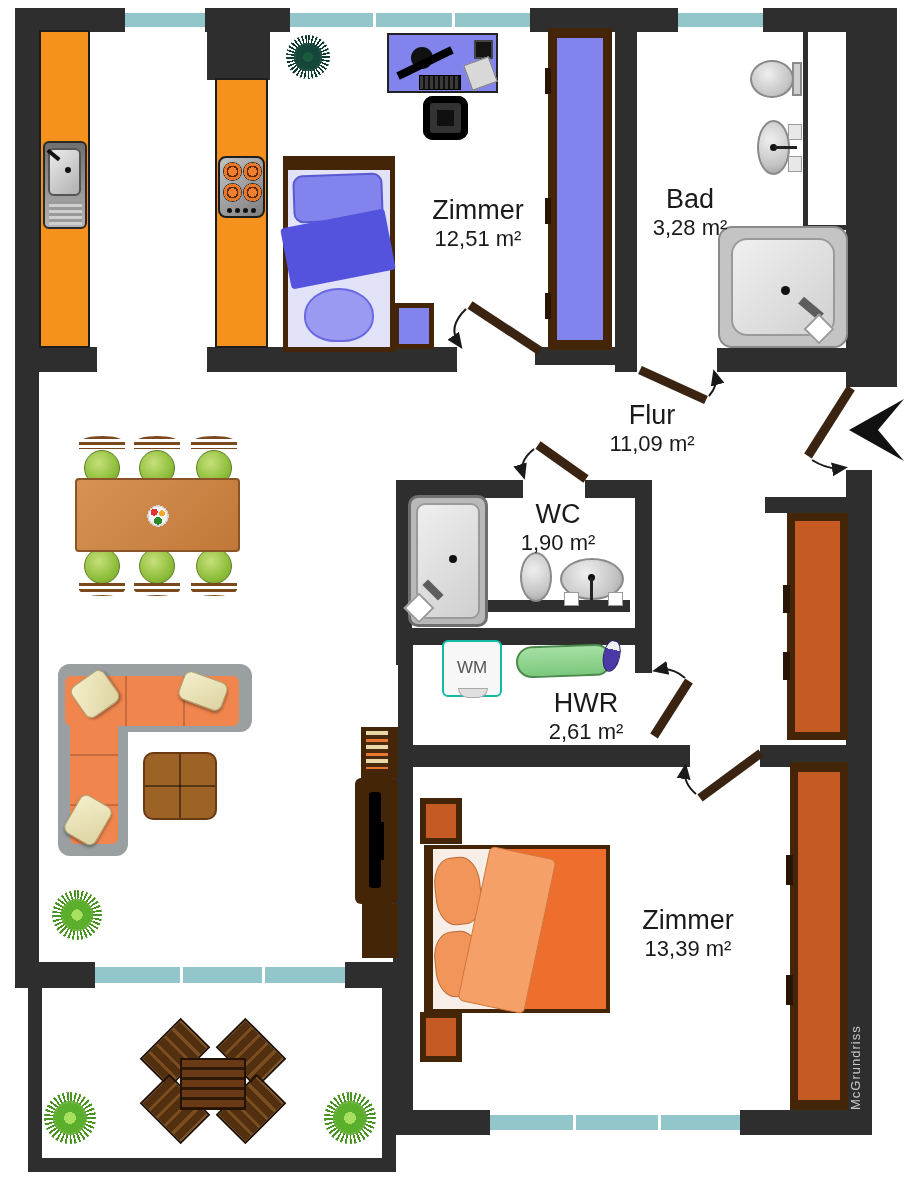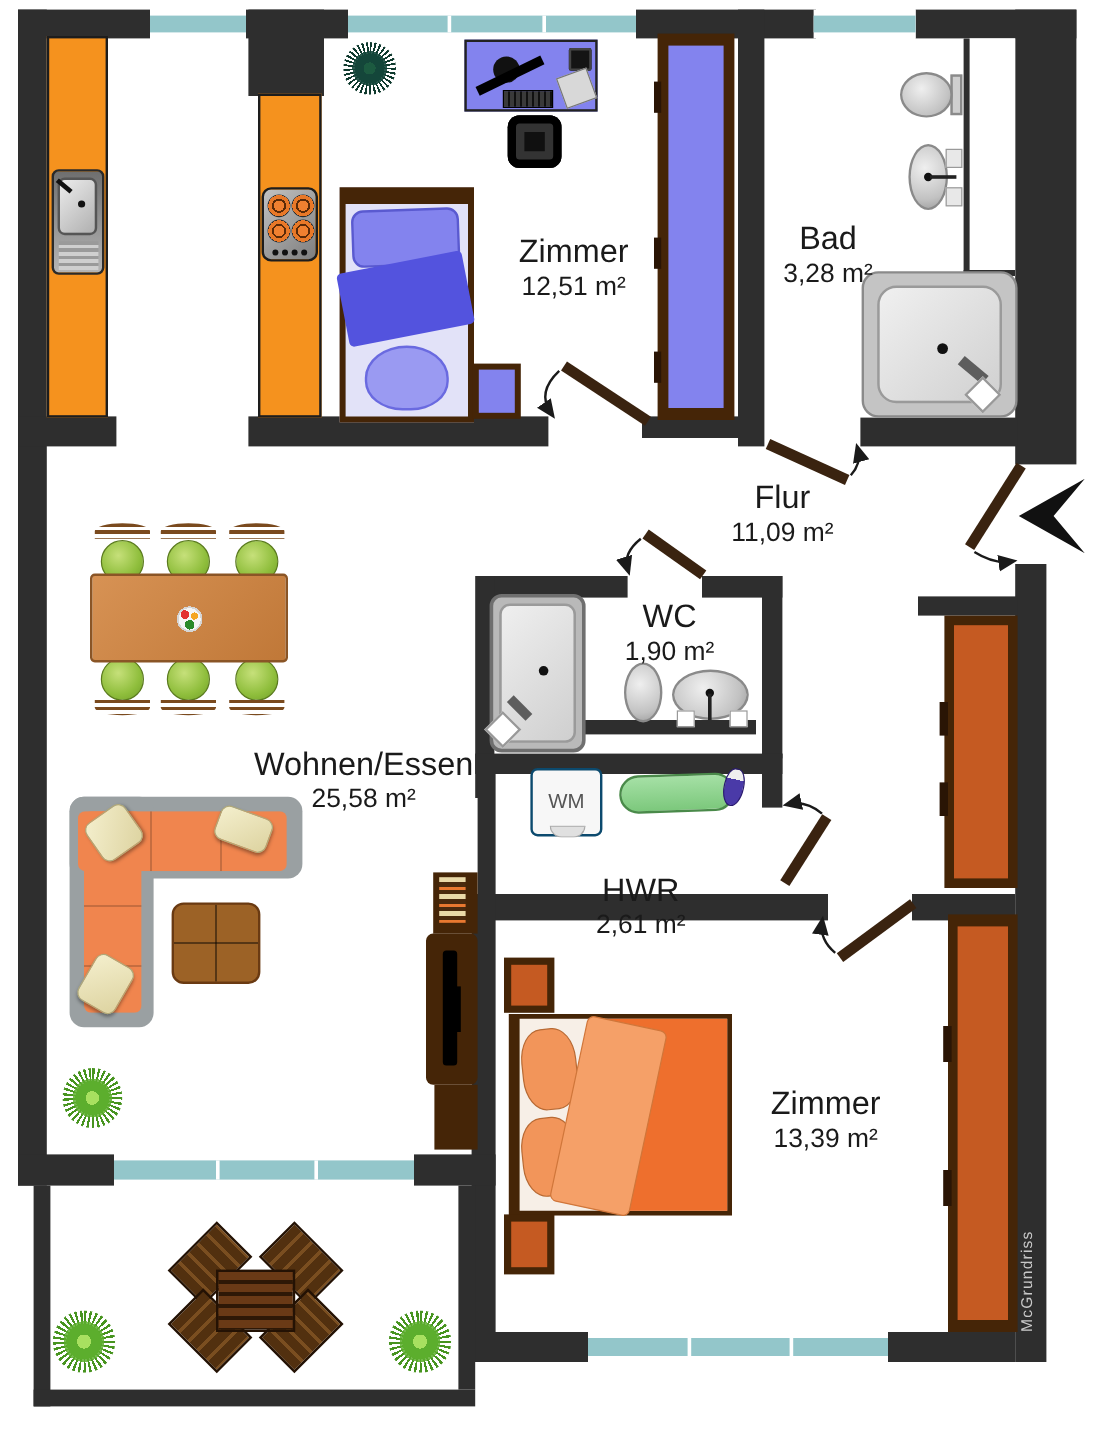--- a/index.html
+++ b/index.html
@@ -182,21 +182,21 @@
   </div>
   <div class="abs" style="left:422px;top:586px;width:22px;height:8px;background:#5d5d5d;transform:rotate(45deg);"></div>
   <div class="abs" style="left:408px;top:597px;width:22px;height:22px;background:#fff;border:2px solid #999;transform:rotate(45deg);box-sizing:border-box;"></div>
   <div class="fixture" style="left:520px;top:552px;width:32px;height:50px;border-radius:50%;"></div>
   <div class="fixture" style="left:560px;top:558px;width:64px;height:42px;border-radius:50%;"></div>
   <div class="abs" style="left:588px;top:574px;width:7px;height:7px;border-radius:50%;background:#111;"></div>
   <div class="abs" style="left:590px;top:578px;width:3px;height:22px;background:#222;"></div>
   <div class="abs" style="left:564px;top:592px;width:13px;height:12px;background:#fff;border:1px solid #999;"></div>
   <div class="abs" style="left:608px;top:592px;width:13px;height:12px;background:#fff;border:1px solid #999;"></div>
 
-  <div class="abs" style="left:442px;top:640px;width:60px;height:57px;background:#f7f7f7;border:2px solid #0c4a6e;border-radius:6px;box-sizing:border-box;">
+  <div class="abs" style="left:442px;top:640px;width:60px;height:57px;background:#f7f7f7;border:2px solid #14b8a6;border-radius:6px;box-sizing:border-box;">
     <span style="position:absolute;left:0;right:0;top:16px;text-align:center;font-size:17px;color:#555;">WM</span>
     <div class="abs" style="left:14px;bottom:-3px;width:28px;height:8px;background:#e0e0e0;border:1px solid #aaa;border-radius:0 0 10px 10px;"></div>
   </div>
   <div class="abs" style="left:516px;top:645px;width:96px;height:32px;background:linear-gradient(180deg,#a5e0a5,#7cc87c);border:2px solid #4a8a4a;border-radius:16px;transform:rotate(-2deg);box-sizing:border-box;"></div>
   <div class="abs" style="left:603px;top:640px;width:17px;height:32px;background:linear-gradient(180deg,#efefef 0 28%,#4a3aa8 28%);border:1px solid #2a1a70;border-radius:45% 45% 50% 50%;transform:rotate(12deg);box-sizing:border-box;"></div>
 
   <div class="cab-frame" style="left:787px;top:513px;width:61px;height:227px;">
     <div class="cab-fill" style="left:8px;top:8px;width:45px;height:211px;"></div>
     <div class="handle" style="left:-4px;top:72px;width:7px;height:28px;"></div>
     <div class="handle" style="left:-4px;top:139px;width:7px;height:28px;"></div>
@@ -308,25 +308,21 @@
     <div class="room-area">3,28 m²</div>
   </div>
   <div class="room-label" style="left:652px;top:428px;">
     <div class="room-name">Flur</div>
     <div class="room-area">11,09 m²</div>
   </div>
   <div class="room-label" style="left:558px;top:527px;">
     <div class="room-name">WC</div>
     <div class="room-area">1,90 m²</div>
   </div>
-  <div class="room-label" style="left:303px;top:650px;">
-    <div class="room-name">Wohnen/Essen</div>
-    <div class="room-area">25,58 m²</div>
-  </div>
-  <div class="room-label" style="left:534px;top:716px;margin-top:39px;">
+  <div class="room-label" style="left:586px;top:716px;">
     <div class="room-name">HWR</div>
     <div class="room-area">2,61 m²</div>
   </div>
   <div class="room-label" style="left:688px;top:933px;">
     <div class="room-name">Zimmer</div>
     <div class="room-area">13,39 m²</div>
   </div>
 
   <div class="watermark" style="left:848px;top:1022px;width:24px;height:92px;text-align:center;">McGrundriss</div>
 

